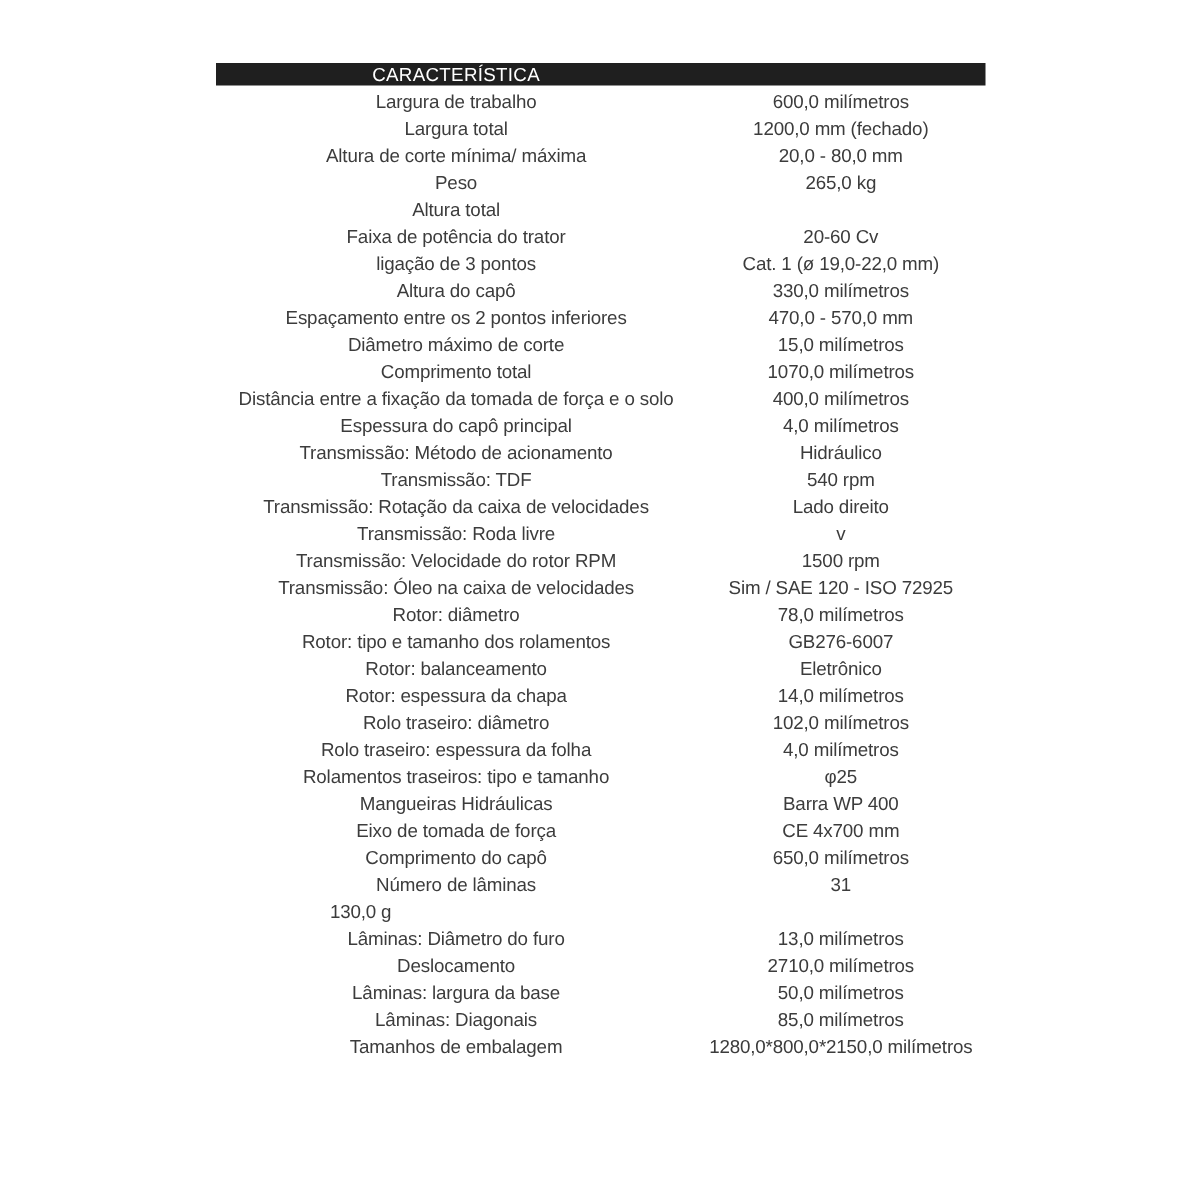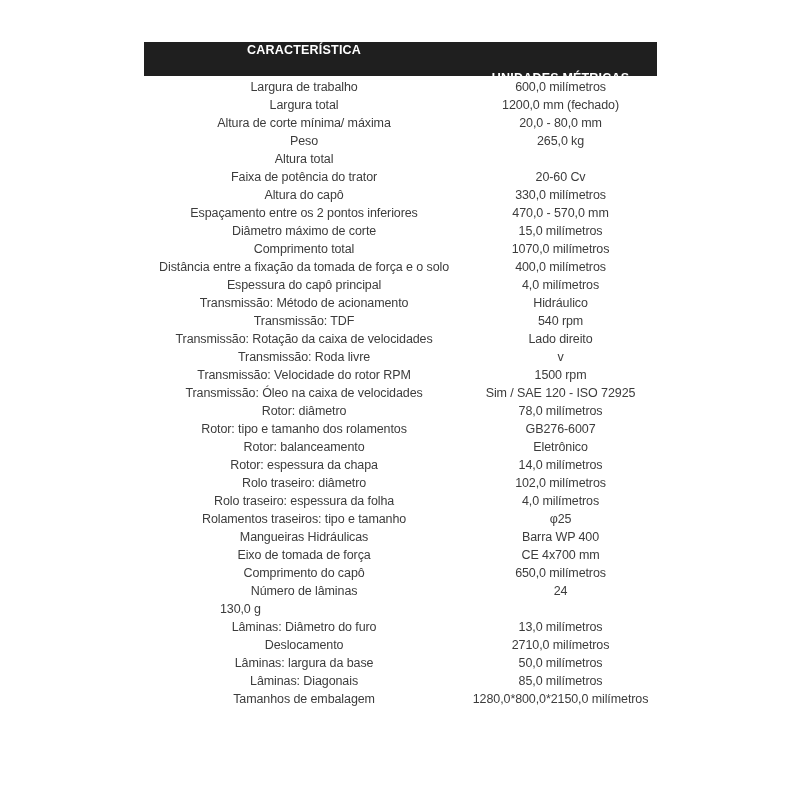--- a/index.html
+++ b/index.html
@@ -19,23 +19,23 @@
   .spec-table{
     position:absolute;
     left:144px; top:42px;
     width:513px;
     color:var(--body-text);
   }
   .spec-header{
     display:flex;
     background:var(--header-bg);
     color:var(--header-text);
-    font-weight:bold;
+    font-weight:normal;
     font-size:12.5px;
-    height:34px;
+    height:15px;
     line-height:17px;
     letter-spacing:0.2px;
   }
   .col-label{width:62.4%;text-align:center;}
   .col-value{width:37.6%;text-align:center;margin-top:28px;}
   .spec-body{margin-top:2px;}
   .spec-row{
     display:flex;
     height:18px;
     line-height:18px;
@@ -77,20 +77,24 @@
 
   <div class="spec-row">
     <div class="cell cell-label">Altura total</div>
   </div>
 
   <div class="spec-row">
     <div class="cell cell-label">Faixa de potência do trator</div>
     <div class="cell cell-value">20-60 Cv</div>
   </div>
 
+  <div class="spec-row">
+    <div class="cell cell-label">ligação de 3 pontos</div>
+    <div class="cell cell-value">Cat. 1 (ø 19,0-22,0 mm)</div>
+  </div>
 
   <div class="spec-row">
     <div class="cell cell-label">Altura do capô</div>
     <div class="cell cell-value">330,0 milímetros</div>
   </div>
 
   <div class="spec-row">
     <div class="cell cell-label">Espaçamento entre os 2 pontos inferiores</div>
     <div class="cell cell-value">470,0 - 570,0 mm</div>
   </div>
@@ -190,21 +194,21 @@
     <div class="cell cell-value">CE 4x700 mm</div>
   </div>
 
   <div class="spec-row">
     <div class="cell cell-label">Comprimento do capô</div>
     <div class="cell cell-value">650,0 milímetros</div>
   </div>
 
   <div class="spec-row">
     <div class="cell cell-label">Número de lâminas</div>
-    <div class="cell cell-value">24</div>
+    <div class="cell cell-value">31</div>
   </div>
 
   <div class="spec-row">
     <div class="cell cell-value">130,0 g</div>
   </div>
 
   <div class="spec-row">
     <div class="cell cell-label">Lâminas: Diâmetro do furo</div>
     <div class="cell cell-value">13,0 milímetros</div>
   </div>

